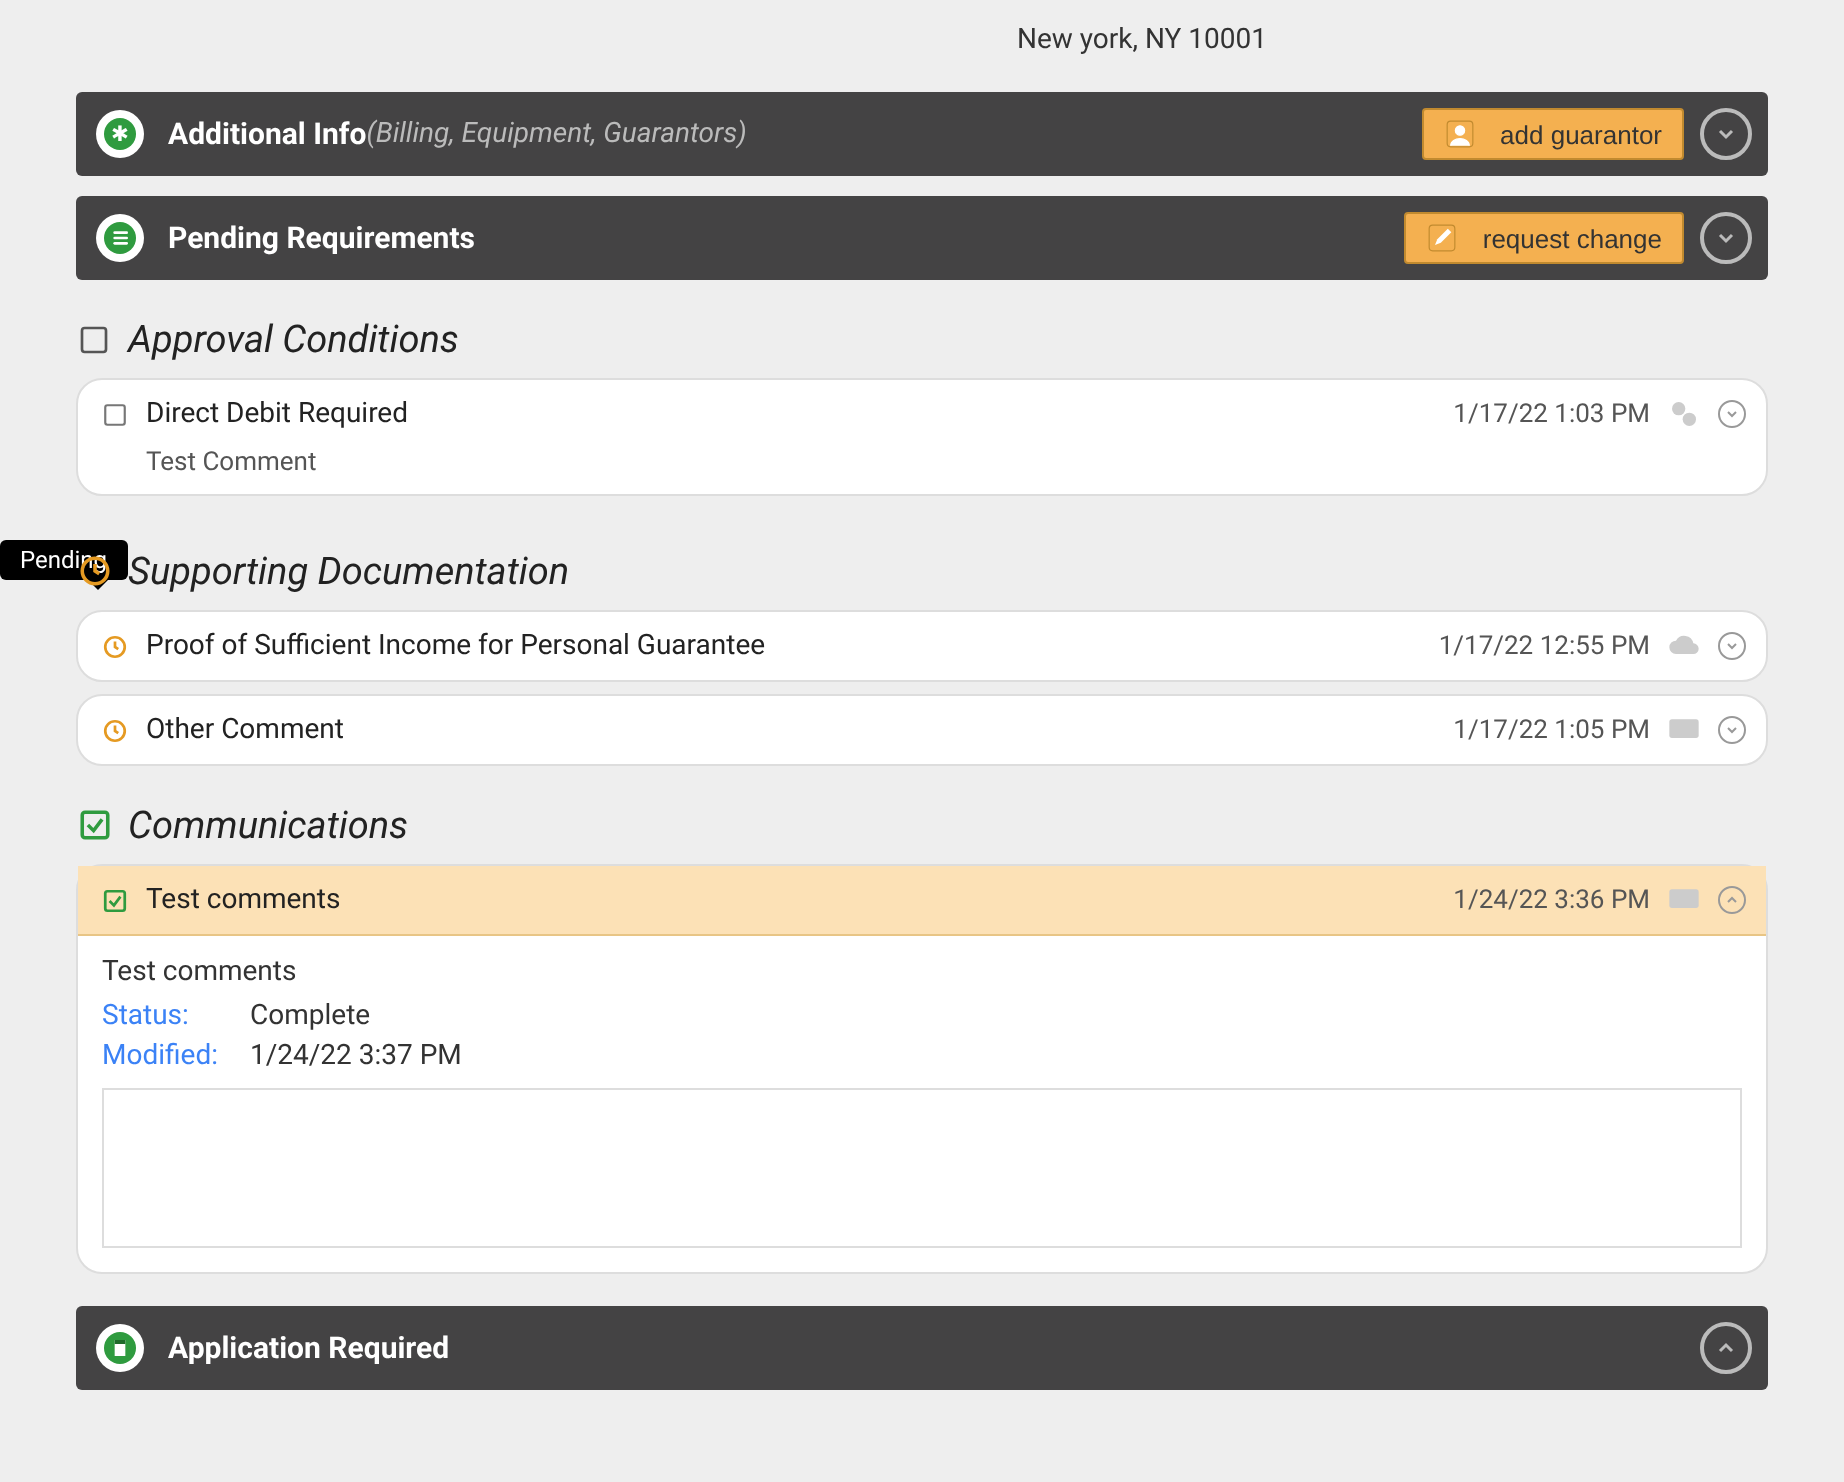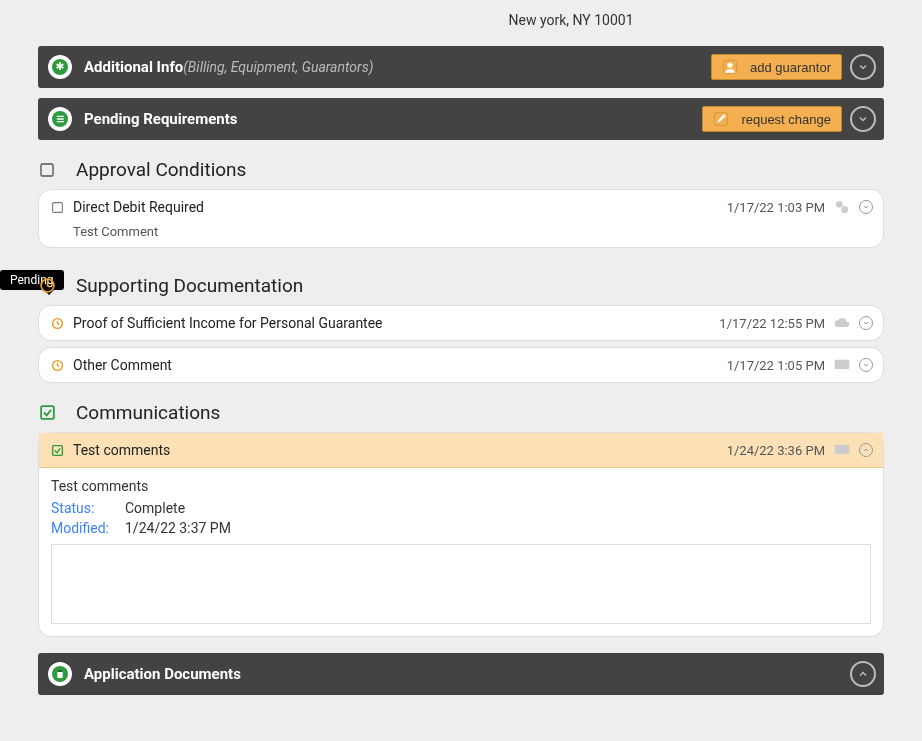--- a/index.html
+++ b/index.html
@@ -69,26 +69,27 @@
     border: 2px solid #bbb;
     border-radius: 50%;
     display: inline-flex; align-items:center; justify-content:center;
     color:#bbb;
     cursor:pointer;
     flex:0 0 auto;
   }
   .section-heading {
     display: flex;
     align-items: center;
-    gap: 20px;
+    gap: 8px;
     font-size: 19px;
     color: #222;
     margin: 18px 0 8px 0;
     font-weight: 400;
     position: relative;
+    font-style: italic;
   }
   .section-heading .h-icon {
     width: 18px; height: 18px;
     display: inline-flex; align-items:center; justify-content:center;
   }
   .item-card {
     background: #fff;
     border: 1px solid #ddd;
     border-radius: 13px;
     margin-bottom: 6px;
@@ -356,21 +357,21 @@
   </div>
 
   <div class="panel-header" style="margin-top:16px;">
     <span class="round-icon">
       <svg width="16" height="16" viewBox="0 0 24 24">
           <circle cx="12" cy="12" r="12" fill="#2f9b3f"></circle>
           <rect x="8" y="6" width="8" height="12" fill="#fff"></rect>
           <rect x="8" y="6" width="8" height="3" fill="#1e6b2a"></rect>
         </svg>
     </span>
-    <span class="panel-title">Application Documents</span>
+    <span class="panel-title">Application Required</span>
     <span class="panel-spacer"></span>
     <span class="chevron-circle">
       <svg width="12" height="12" viewBox="0 0 24 24" fill="none" stroke="currentColor" stroke-width="3">
           <polyline points="6 15 12 9 18 15"></polyline>
         </svg>
     </span>
   </div>
 
 </div>
 

